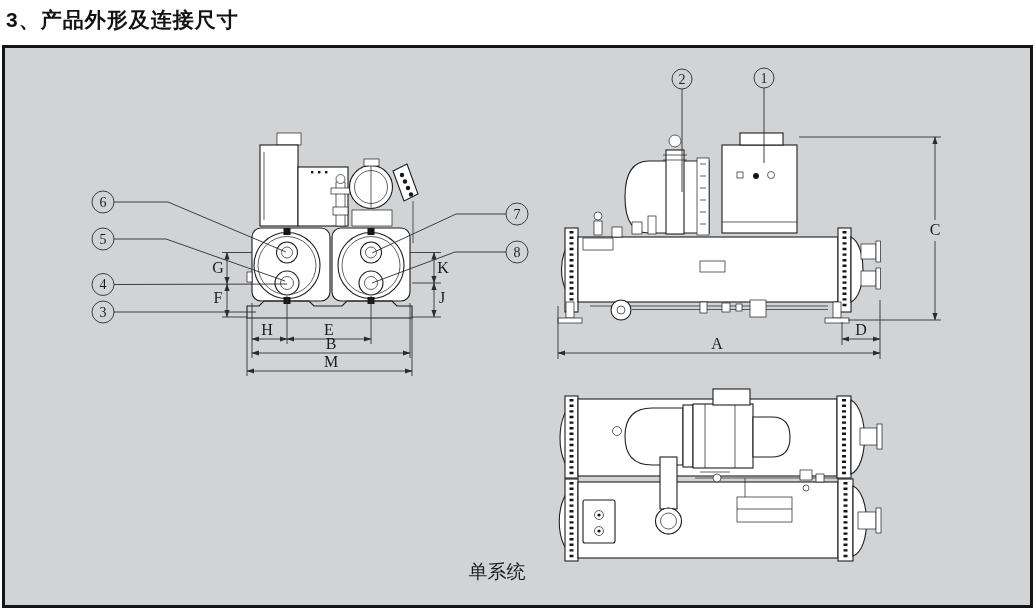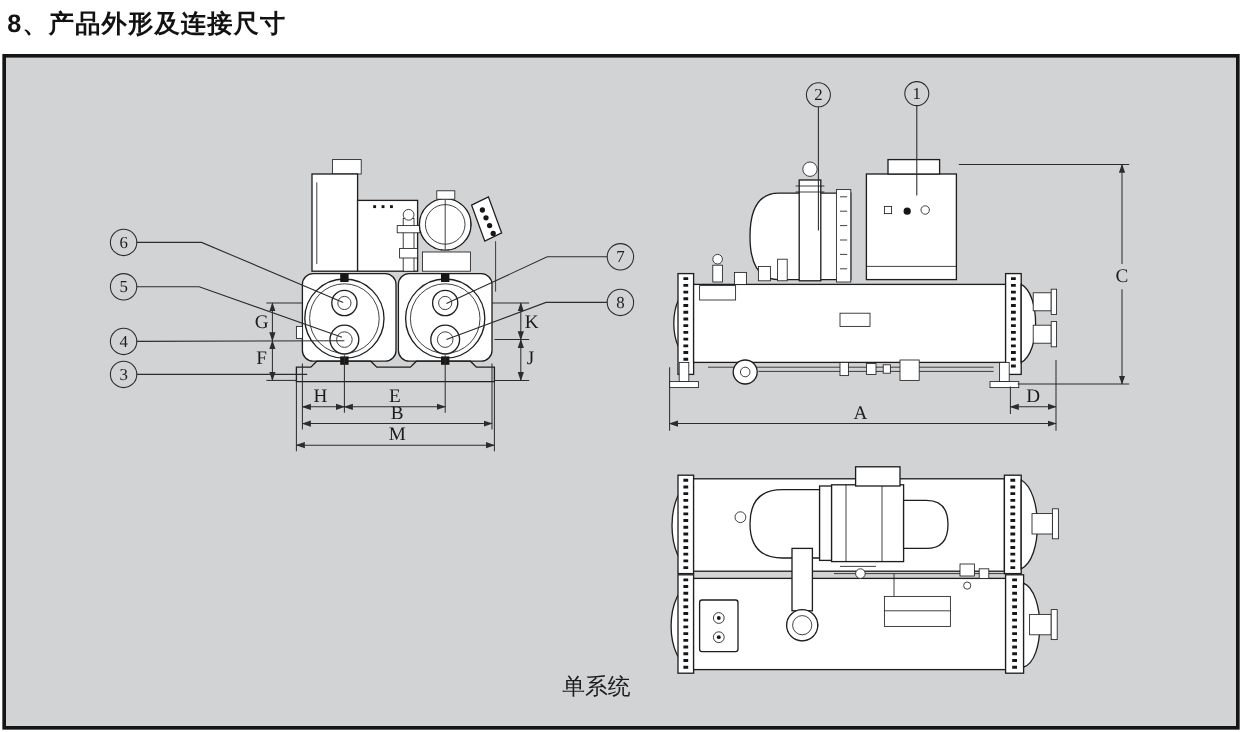--- a/index.html
+++ b/index.html
@@ -30,21 +30,21 @@
   .bolt{stroke:#161616;stroke-width:4;stroke-dasharray:2.4 3.2;fill:none;}
   .dot{fill:#161616;stroke:none;}
   text{fill:#1c1c1c;}
   .dimtxt{font-family:"Liberation Serif", serif;font-size:16px;}
   .calltxt{font-family:"Liberation Serif", serif;font-size:14px;}
   .caption{font-family:"Liberation Serif", serif;font-size:19px;}
 </style>
 </head>
 <body>
 
-<div class="page-title">8、产品外形及连接尺寸</div>
+<div class="page-title">3、产品外形及连接尺寸</div>
 
 <div class="frame">
 <svg width="1025" height="557" viewBox="5 48 1025 557">
   <defs>
     <marker id="ar" viewBox="0 0 10 10" refX="9.2" refY="5" markerWidth="9" markerHeight="9" orient="auto-start-reverse">
       <path d="M0,1.6 L10,5 L0,8.4 Z" fill="#2c2c2c"></path>
     </marker>
   </defs>
 
   <g>

